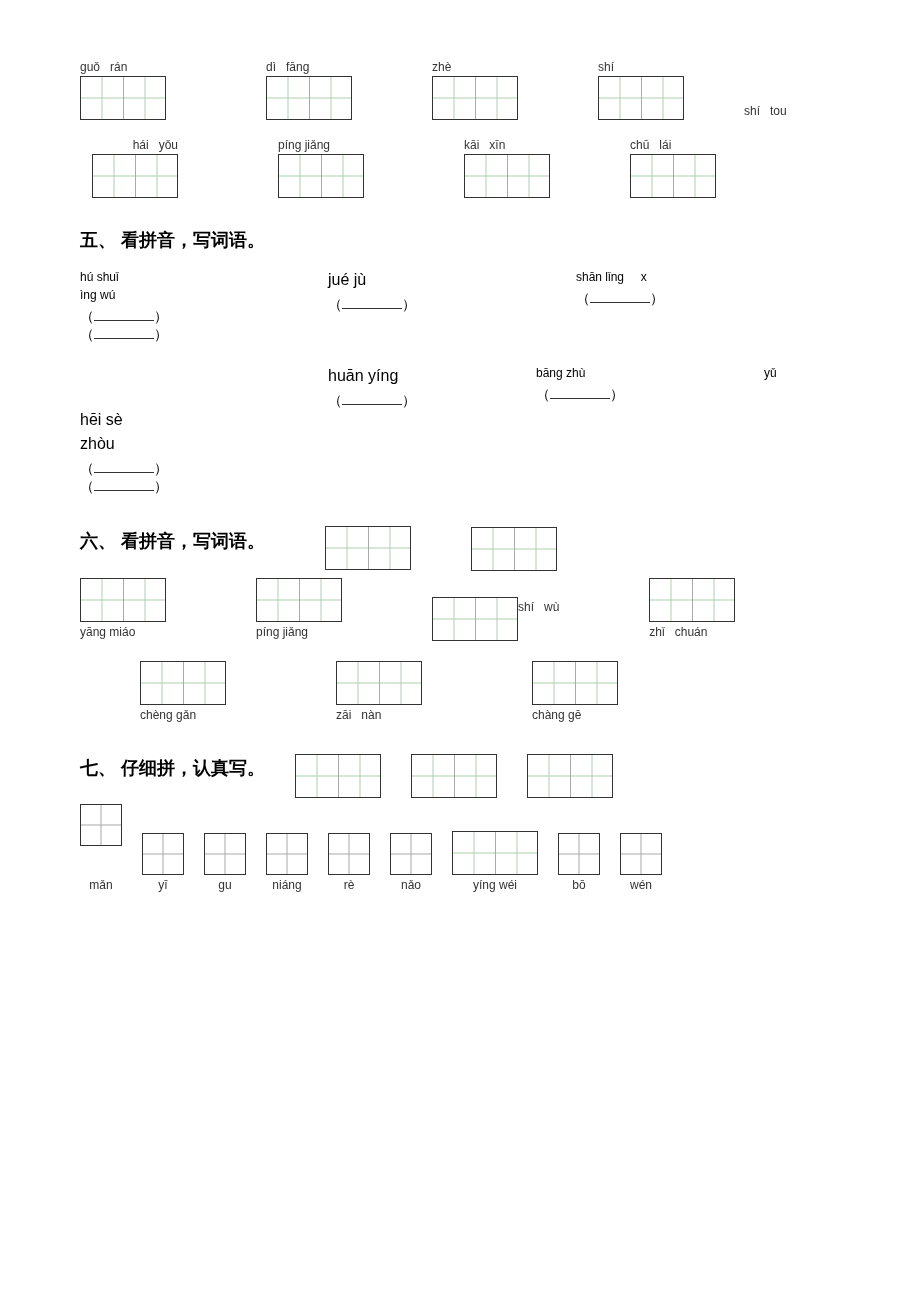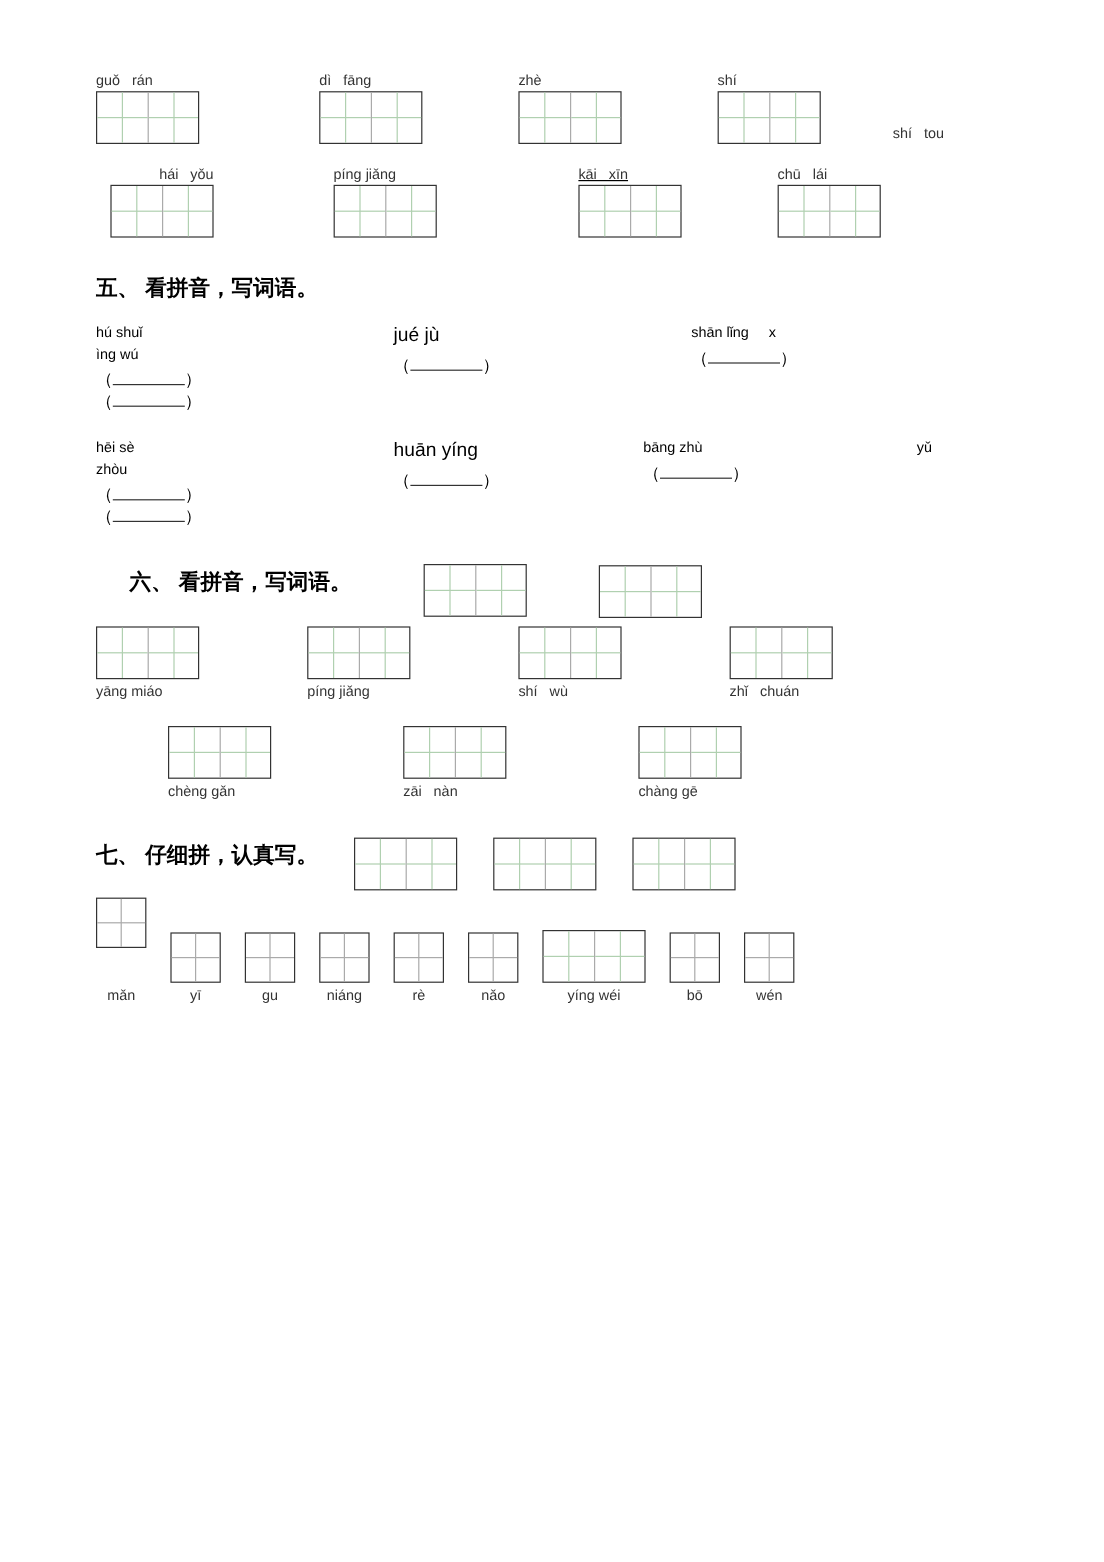--- a/index.html
+++ b/index.html
@@ -140,21 +140,21 @@
     </div>
 
     <div style="display:flex;flex-direction:column;align-items:flex-start;margin-left:60px;">
       <div class="pinyin"><span>píng jiǎng</span></div>
       <div class="char-box-2">
         <div class="inner colored-v colored-h"></div>
         <div class="inner colored-v colored-h"></div>
       </div>
     </div>
 
-    <div style="display:flex;flex-direction:column;align-items:flex-start;margin-left:78px;text-decoration:underline;">
+    <div style="display:flex;flex-direction:column;align-items:flex-start;margin-left:60px;">
       <div class="pinyin"><span>kāi &nbsp; xīn</span></div>
       <div class="char-box-2">
         <div class="inner colored-v colored-h"></div>
         <div class="inner colored-v colored-h"></div>
       </div>
     </div>
 
     <div style="display:flex;flex-direction:column;align-items:flex-start;margin-left:40px;">
       <div class="pinyin"><span>chū &nbsp; lái</span></div>
       <div class="char-box-2">
@@ -198,21 +198,21 @@
       <div style="margin-top:4px;">
         <div>（<span style="border-bottom:1px solid #333;display:inline-block;width:60px;"></span>）</div>
       </div>
     </div>
 
   </div>
 
   <div style="display:flex; gap:80px; margin-bottom:20px; align-items:flex-start;">
 
     <div style="display:flex;flex-direction:column;">
-      <div style="font-size:12px;line-height:1.5;">
+      <div style="font-size:16px;line-height:1.5;margin-top:44px;">
         <div>hēi sè</div>
         <div>zhòu</div>
       </div>
       <div style="margin-top:4px;">
         <div>（<span style="border-bottom:1px solid #333;display:inline-block;width:60px;"></span>）</div>
         <div>（<span style="border-bottom:1px solid #333;display:inline-block;width:60px;"></span>）</div>
       </div>
     </div>
 
     <div style="display:flex;flex-direction:column;margin-left:80px;">
@@ -238,21 +238,21 @@
         <div>yǔ</div>
       </div>
     </div>
 
   </div>
 </div>
 
 <div class="section" style="margin-top:10px;">
 
   <div style="display:flex; align-items:center; gap:60px; margin-bottom:6px;">
-    <div style="display:flex;flex-direction:column;margin-left:28px;">
+    <div style="display:flex;flex-direction:column;">
       <div class="section-title">六、 看拼音，写词语。</div>
     </div>
 
     <div style="display:flex;flex-direction:column;align-items:flex-start;">
       <div class="char-box-2" style="margin-bottom:2px;">
         <div class="inner colored-v colored-h"></div>
         <div class="inner colored-v colored-h"></div>
       </div>
     </div>
     <div style="display:flex;flex-direction:column;align-items:flex-start;">
@@ -274,21 +274,21 @@
     </div>
 
     <div style="display:flex;flex-direction:column;align-items:flex-start;margin-left:40px;">
       <div class="char-box-2">
         <div class="inner colored-v colored-h"></div>
         <div class="inner colored-v colored-h"></div>
       </div>
       <div class="pinyin" style="margin-top:3px;">píng jiǎng</div>
     </div>
 
-    <div style="display:flex;flex-direction:column;align-items:flex-start;margin-left:40px;">
+    <div style="display:flex;flex-direction:row;align-items:flex-start;margin-left:40px;">
       <div class="char-box-2">
         <div class="inner colored-v colored-h"></div>
         <div class="inner colored-v colored-h"></div>
       </div>
       <div class="pinyin" style="margin-top:3px;">shí &nbsp; wù</div>
     </div>
 
     <div style="display:flex;flex-direction:column;align-items:flex-start;margin-left:40px;">
       <div class="char-box-2">
         <div class="inner colored-v colored-h"></div>

